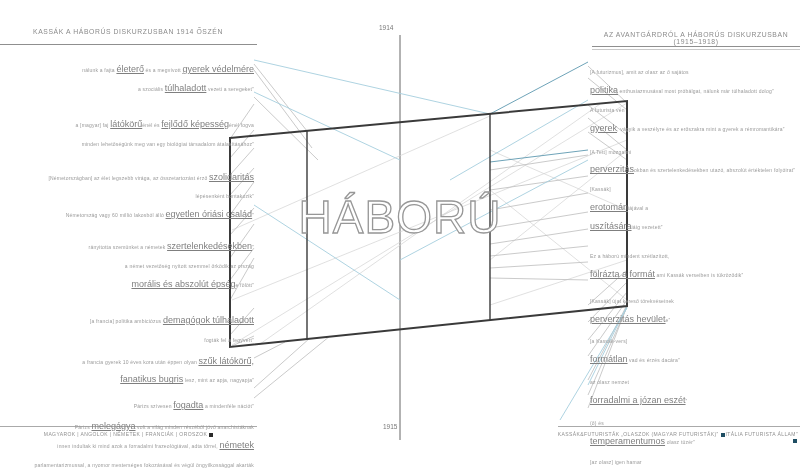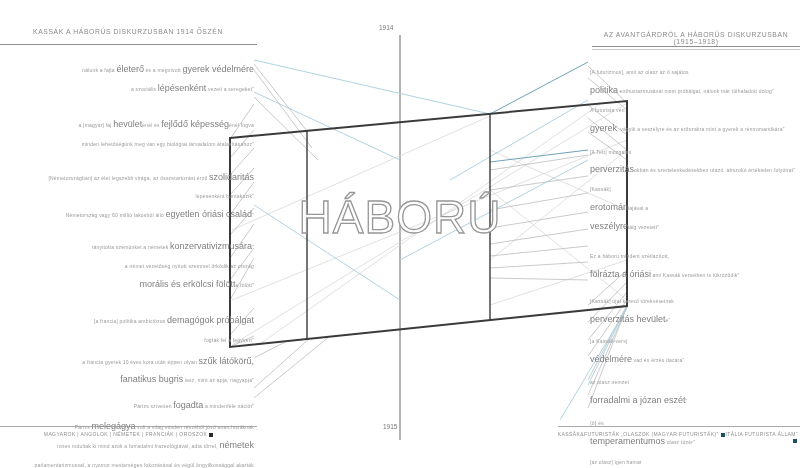--- a/index.html
+++ b/index.html
@@ -28,21 +28,21 @@
   #year-top{left:379px;top:24px;}
   #year-bottom{left:383px;top:423px;}
   #haboru{position:absolute;z-index:4;left:298px;top:190px;width:204px;text-align:center;
     font-size:46px;letter-spacing:1px;color:#fff;-webkit-text-stroke:1.3px #979797;}
   .col{position:absolute;z-index:3;display:flex;flex-direction:column;}
   #left-col{left:0;top:55px;width:254px;align-items:flex-end;text-align:right;}
   #right-col{left:590px;top:58px;width:207px;align-items:flex-start;text-align:left;}
   .ann-block{max-width:100%;}
   .ann-line{line-height:1.18;}
   .xs{font-size:5px;color:#9a9a9a;letter-spacing:.2px;}
-  .em{font-size:9px;color:#7f7f7f;}
+  .em{font-size:9px;color:#7f7f7f;text-decoration:underline;}
   #left-col .ann-block:nth-child(1){margin-top:3px;}
   #left-col .ann-block:nth-child(2){margin-top:17px;}
   #left-col .ann-block:nth-child(3){margin-top:15px;}
   #left-col .ann-block:nth-child(4){margin-top:13px;}
   #left-col .ann-block:nth-child(5){margin-top:17px;}
   #left-col .ann-block:nth-child(6){margin-top:3px;}
   #left-col .ann-block:nth-child(7){margin-top:7px;}
   #left-col .ann-block:nth-child(8){margin-top:2px;}
   #left-col .ann-block:nth-child(9){margin-top:20px;}
   #left-col .ann-block:nth-child(10){margin-top:15px;}
@@ -160,38 +160,38 @@
   <div id="rule-right" class="rule dbl"></div>
 
   <div id="year-top" class="year">1914</div>
   <div id="year-bottom" class="year">1915</div>
 
   <div id="haboru">HÁBORÚ</div>
 
   <div id="left-col" class="col">
       <div class="ann-block">
         <div class="ann-line"><span class="xs">nálunk a fajta </span><span class="em">életerő</span><span class="xs"> és a megvívott </span><span class="em">gyerek védelmére</span></div>
-        <div class="ann-line"><span class="xs">a szociális </span><span class="em">lépésenként</span><span class="xs"> vezeti a seregeket”</span></div>
-      </div>
-      <div class="ann-block">
-        <div class="ann-line"><span class="xs">a [magyar] faj </span><span class="em">hevület</span><span class="xs">énél és </span><span class="em">fejlődő képesség</span><span class="xs">énél fogva</span></div>
+        <div class="ann-line"><span class="xs">a szociális </span><span class="em">túlhaladott</span><span class="xs"> vezeti a seregeket”</span></div>
+      </div>
+      <div class="ann-block">
+        <div class="ann-line"><span class="xs">a [magyar] faj </span><span class="em">látókörű</span><span class="xs">énél és </span><span class="em">fejlődő képesség</span><span class="xs">énél fogva</span></div>
         <div class="ann-line"><span class="xs">minden lehetőségünk meg van egy biológiai társadalom átalakításához”</span></div>
       </div>
       <div class="ann-block">
         <div class="ann-line"><span class="xs">[Németországban] az élet legszebb virága, az összetartozást érző </span><span class="em">szolidaritás</span></div>
         <div class="ann-line"><span class="xs">lépésenként bontakozik”</span></div>
         <div class="ann-line"><span class="xs">Németország vagy 60 millió lakosból álló </span><span class="em">egyetlen óriási család</span><span class="xs">”</span></div>
       </div>
       <div class="ann-block">
-        <div class="ann-line"><span class="xs">rányitotta szemünket a németek </span><span class="em">konzervativizmusára</span><span class="xs">”</span></div>
+        <div class="ann-line"><span class="xs">rányitotta szemünket a németek </span><span class="em">szertelenkedésekben</span><span class="xs">”</span></div>
         <div class="ann-line"><span class="xs">a német vezetőség nyitott szemmel őrködik az ország</span></div>
-        <div class="ann-line"><span class="em">morális és erkölcsi fölött</span><span class="xs">e fölött”</span></div>
-      </div>
-      <div class="ann-block">
-        <div class="ann-line"><span class="xs">[a francia] politika ambiciózus </span><span class="em">demagógok próbálgat</span></div>
+        <div class="ann-line"><span class="em">morális és abszolút épség</span><span class="xs">e fölött”</span></div>
+      </div>
+      <div class="ann-block">
+        <div class="ann-line"><span class="xs">[a francia] politika ambiciózus </span><span class="em">demagógok túlhaladott</span></div>
         <div class="ann-line"><span class="xs">fogták fel a fegyvert”</span></div>
       </div>
       <div class="ann-block">
         <div class="ann-line"><span class="xs">a francia gyerek 10 éves kora után éppen olyan </span><span class="em">szűk látókörű,</span></div>
         <div class="ann-line"><span class="em">fanatikus bugris</span><span class="xs"> lesz, mint az apja, nagyapja”</span></div>
       </div>
       <div class="ann-block">
         <div class="ann-line"><span class="xs">Párizs szívesen </span><span class="em">fogadta</span><span class="xs"> a mindenféle nációt”</span></div>
       </div>
       <div class="ann-block">
@@ -205,33 +205,33 @@
         <div class="ann-line"><span class="xs">[A futurizmus], amit az olasz az ő sajátos</span></div>
         <div class="ann-line"><span class="em">politika</span><span class="xs"> enthusiazmusával most próbálgat, nálunk már túlhaladott dolog”</span></div>
         <div class="ann-line"><span class="xs">A futurista vén</span></div>
         <div class="ann-line"><span class="em">gyerek</span><span class="xs">, vágyik a veszélyre és az erőszakra mint a gyerek a rémromantikára”</span></div>
       </div>
       <div class="ann-block">
         <div class="ann-line"><span class="xs">[A Tett] mozgalmi</span></div>
         <div class="ann-line"><span class="em">perverzitás</span><span class="xs">okban és szertelenkedésekben utazó, abszolút értéktelen folyóirat”</span></div>
         <div class="ann-line"><span class="xs">[Kassák]</span></div>
         <div class="ann-line"><span class="em">erotomán</span><span class="xs">iájával a</span></div>
-        <div class="ann-line"><span class="em">veszélyre</span><span class="xs">iáig vezetett”</span></div>
+        <div class="ann-line"><span class="em">uszítására</span><span class="xs">iáig vezetett”</span></div>
       </div>
       <div class="ann-block">
         <div class="ann-line"><span class="xs">Ez a háború mindent szétlazított,</span></div>
-        <div class="ann-line"><span class="em">fölrázta a óriási</span><span class="xs"> ami Kassák verseiben is tükröződik”</span></div>
+        <div class="ann-line"><span class="em">fölrázta a formát</span><span class="xs"> ami Kassák verseiben is tükröződik”</span></div>
       </div>
       <div class="ann-block">
         <div class="ann-line"><span class="xs">[Kassák] újat kereső törekvéseinek</span></div>
         <div class="ann-line"><span class="em">perverzitás hevület</span><span class="xs">e”</span></div>
       </div>
       <div class="ann-block">
         <div class="ann-line"><span class="xs">[a Kassák-vers]</span></div>
-        <div class="ann-line"><span class="em">védelmére</span><span class="xs"> vad és érzés dacára”</span></div>
+        <div class="ann-line"><span class="em">formátlan</span><span class="xs"> vad és érzés dacára”</span></div>
       </div>
       <div class="ann-block">
         <div class="ann-line"><span class="xs">az olasz nemzet</span></div>
         <div class="ann-line"><span class="em">forradalmi a józan eszét</span><span class="xs">”</span></div>
       </div>
       <div class="ann-block">
         <div class="ann-line"><span class="xs">(ő) és</span></div>
         <div class="ann-line"><span class="em">temperamentumos</span><span class="xs"> olasz tüzér”</span></div>
       </div>
       <div class="ann-block">

